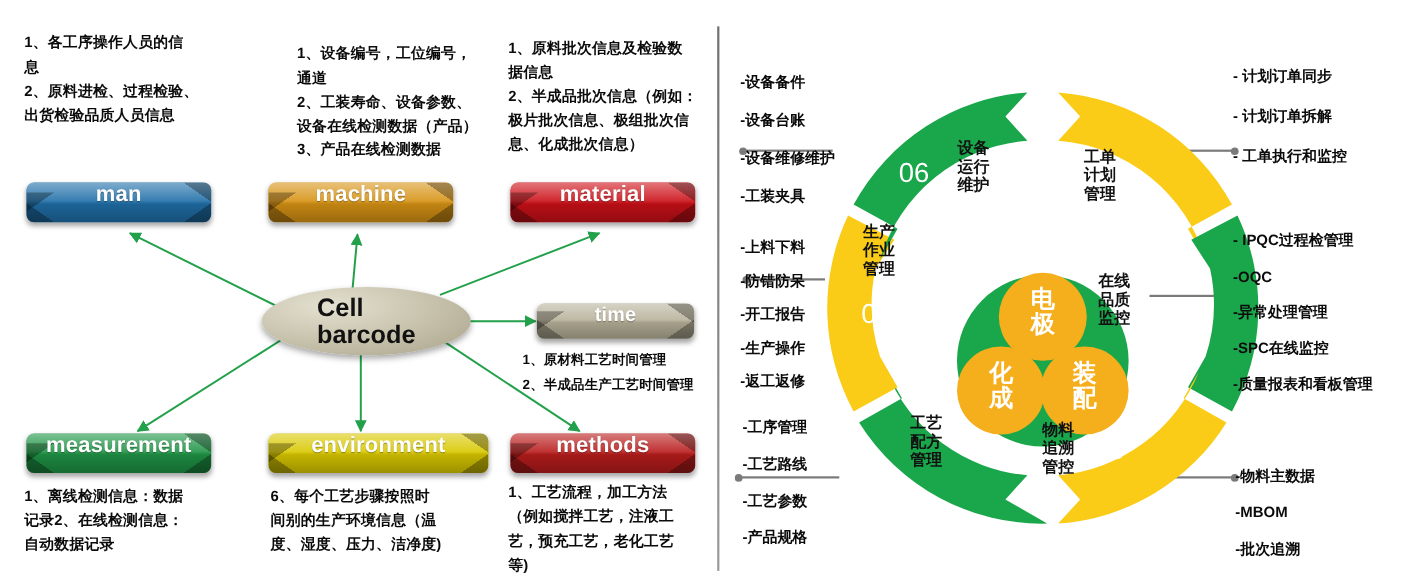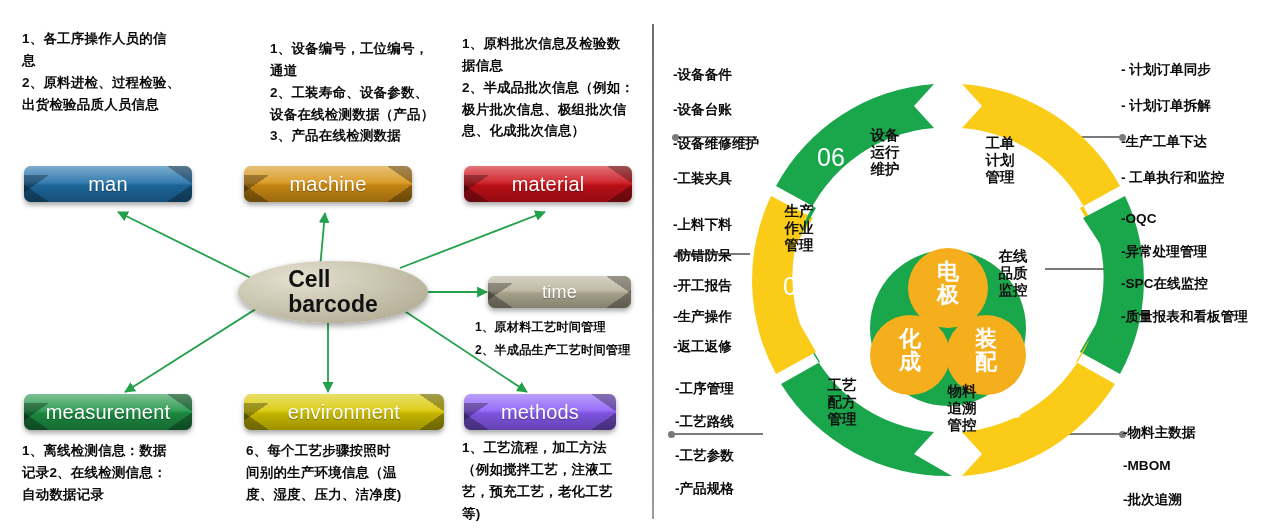--- a/index.html
+++ b/index.html
@@ -8,23 +8,23 @@
 
   .panel{position:absolute;top:0;}
   #left-panel{left:0;width:653px;height:532px;}
   #right-panel{left:653px;width:634px;height:532px;}
 
   .divider{position:absolute;left:652px;top:24px;width:2px;height:495px;
            background:linear-gradient(to bottom,#6f6f6f,#9a9a9a);}
 
   
   .cat-box{position:absolute;height:36px;border-radius:7px;
-           display:flex;align-items:center;justify-content:center;
+           display:flex;align-items:flex-start;justify-content:center;
            color:#ffffff;font-size:20px;letter-spacing:.2px;
-           box-shadow:0 3px 5px rgba(0,0,0,.35);overflow:hidden;}
+           box-shadow:0 3px 5px rgba(0,0,0,.35);overflow:hidden;font-weight:bold;}
   .cat-box .lbl{position:relative;z-index:3;text-shadow:0 1px 1px rgba(0,0,0,.35);}
   .cat-box::before{content:"";position:absolute;inset:0;z-index:1;
       background:linear-gradient(to bottom,rgba(255,255,255,.42) 0%,rgba(255,255,255,.10) 46%,
                  rgba(0,0,0,.10) 54%,rgba(0,0,0,.28) 100%);}
   .cat-box::after{content:"";position:absolute;inset:0;z-index:2;
       background:
         linear-gradient(to bottom right,rgba(0,0,0,.30) 0 48%,rgba(0,0,0,0) 48.5%) left/26px 18px no-repeat,
         linear-gradient(to top right,rgba(0,0,0,.30) 0 48%,rgba(0,0,0,0) 48.5%) left bottom/26px 18px no-repeat,
         linear-gradient(to bottom left,rgba(0,0,0,.30) 0 48%,rgba(0,0,0,0) 48.5%) right top/26px 18px no-repeat,
         linear-gradient(to top left,rgba(0,0,0,.30) 0 48%,rgba(0,0,0,0) 48.5%) right bottom/26px 18px no-repeat;}
@@ -115,21 +115,21 @@
 记录2、在线检测信息：
 自动数据记录</div>
 
   <div class="cat-box" style="left:244px;top:394px;width:200px;background:#D9C800;">
     <span class="lbl">environment</span>
   </div>
   <div class="note" style="left:246px;top:440px;width:212px;white-space:pre-line;">6、每个工艺步骤按照时
 间别的生产环境信息（温
 度、湿度、压力、洁净度)</div>
 
-  <div class="cat-box" style="left:464px;top:394px;width:152px;background:#8b5cf6;">
+  <div class="cat-box" style="left:464px;top:394px;width:168px;background:#b91c1c;">
     <span class="lbl">methods</span>
   </div>
   <div class="note" style="left:462px;top:437px;width:196px;white-space:pre-line;">1、工艺流程，加工方法
   （例如搅拌工艺，注液工
 艺，预充工艺，老化工艺
 等)</div>
 </div>
 
 <div class="divider"></div>
 
@@ -235,24 +235,24 @@
   <div class="wlist" style="left:22px;top:372px;line-height:2.45;">
     <div>-工序管理</div>
     <div>-工艺路线</div>
     <div>-工艺参数</div>
     <div>-产品规格</div>
   </div>
 
   <div class="wlist" style="left:468px;top:52px;line-height:2.65;">
     <div>-  计划订单同步</div>
     <div>- 计划订单拆解</div>
-    <div>-生产工单下达</div>
     <div>- 工单执行和监控</div>
   </div>
   <div class="wlist" style="left:468px;top:203px;line-height:2.4;">
+    <div>- IPQC过程检管理</div>
     <div>-OQC</div>
     <div>-异常处理管理</div>
     <div>-SPC在线监控</div>
     <div>-质量报表和看板管理</div>
   </div>
   <div class="wlist" style="left:470px;top:416px;line-height:2.45;">
     <div>-物料主数据</div>
     <div>-MBOM</div>
     <div>-批次追溯</div>
   </div>

